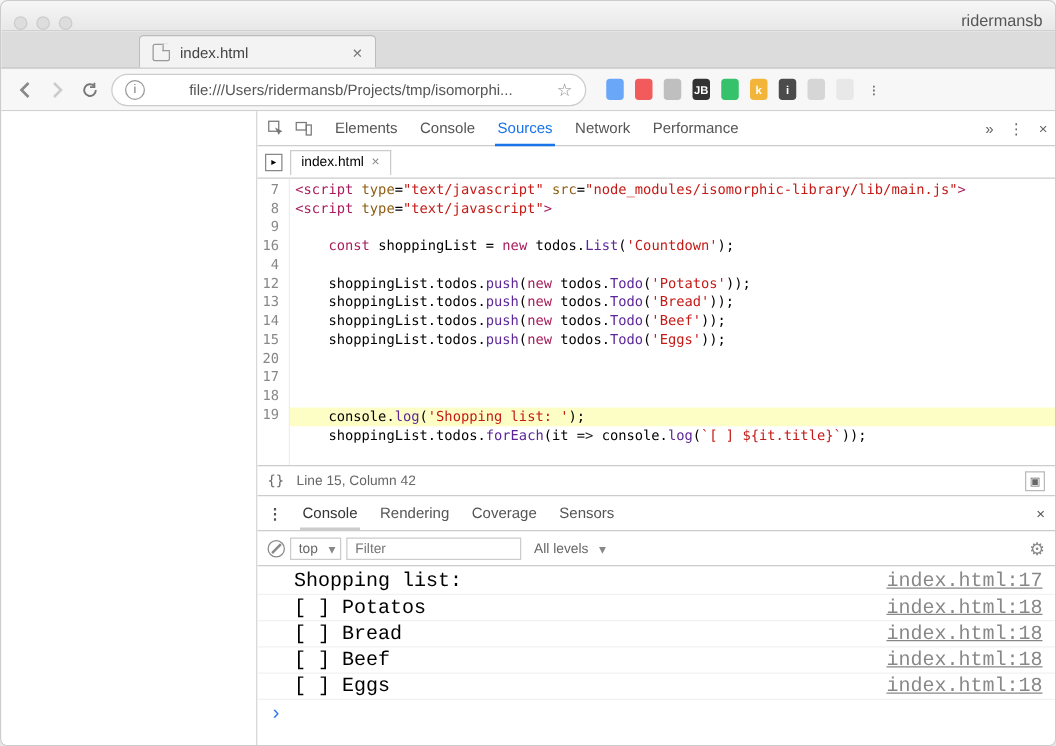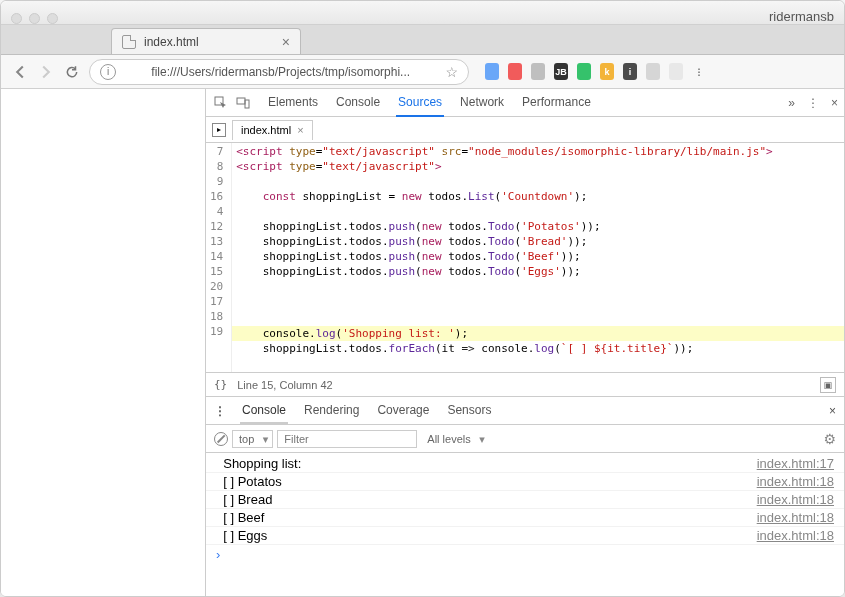--- a/index.html
+++ b/index.html
@@ -69,21 +69,21 @@
 .drawerbar .close {margin-left:auto; cursor:pointer;}
 
 .filterbar { height:28px; display:flex; align-items:center; gap:4px; padding:0 8px; border-bottom:1px solid #ccc; color:#666;}
 .filterbar .ban { width:14px; height:14px; border:1.5px solid #888; border-radius:50%; position:relative;}
 .filterbar .ban:after{content:"";position:absolute;left:1px;top:5px;width:10px;height:1.5px;background:#888;transform:rotate(-45deg);}
 .filterbar .sel { border:1px solid #ccc; padding:2px 18px 2px 6px; position:relative; font-size:11px;}
 .filterbar .sel:after{content:"▾"; position:absolute; right:4px; top:2px; color:#888;}
 .filterbar input { border:1px solid #ccc; padding:2px 6px; font-size:11px; width:140px; outline:none;}
 .filterbar .gear { margin-left:auto; color:#888; font-size:14px; cursor:pointer;}
 
-.console { flex:1; font-family:Liberation Sans, sans-serif; font-size:13px; overflow:auto; padding:2px 0;}
+.console { flex:1; font-family:Liberation Mono, monospace; font-size:16px; overflow:auto; padding:2px 0;}
 .console .row { display:flex; padding:1px 10px; border-bottom:1px solid #f2f2f2;}
 .console .row .msg { flex:1; white-space:pre;}
 .console .row .src { color:#888; text-decoration:underline; cursor:pointer;}
 .console .prompt { color:#367cf1; padding:2px 10px;}
 
 svg { display:block; }
 </style>
 </head>
 <body>
 

